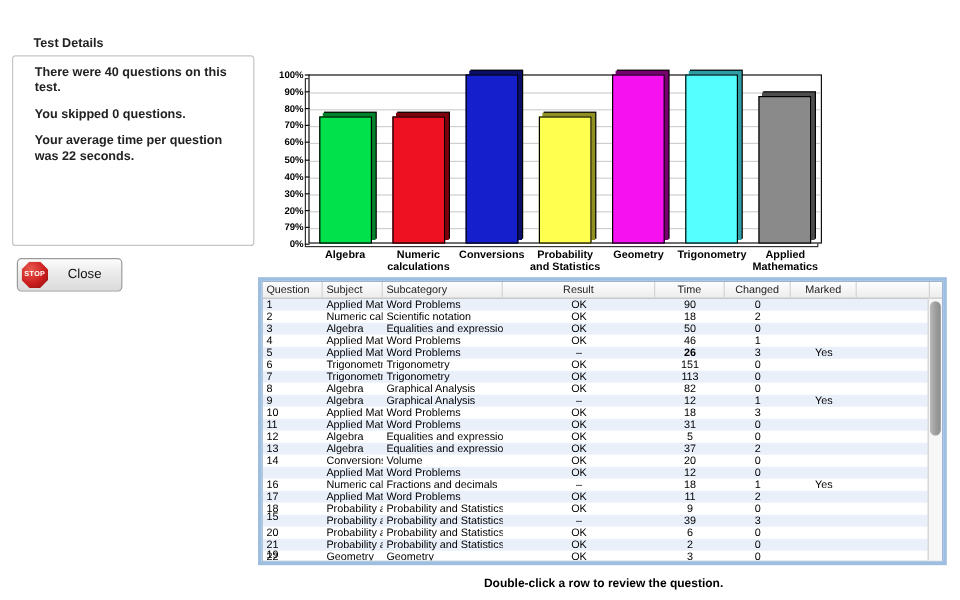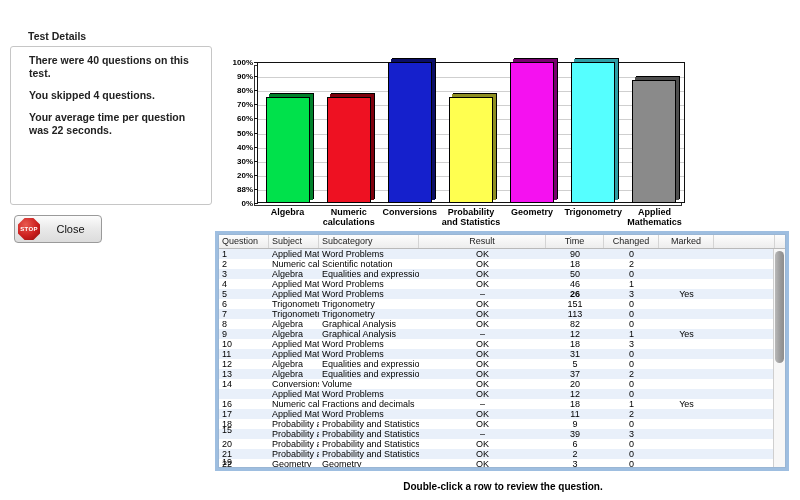--- a/index.html
+++ b/index.html
@@ -109,21 +109,21 @@
 </style>
 </head>
 <body>
 
 <div id="screen">
 
 
   <div class="details-heading">Test Details</div>
   <div class="details-box">
       <p>There were 40 questions on this test.</p>
-      <p>You skipped 4 questions.</p>
+      <p>You skipped 0 questions.</p>
       <p>Your average time per question was 22 seconds.</p>
     </div>
 
   <div class="close-btn">
     <div class="stop-icon">
       <span>STOP</span>
     </div>
     <div class="close-label">Close</div>
   </div>
 
@@ -135,21 +135,21 @@
       <div class="gridline" style="top: 84.6px;"></div>
       <div class="gridline" style="top: 70.5px;"></div>
       <div class="gridline" style="top: 56.4px;"></div>
       <div class="gridline" style="top: 42.3px;"></div>
       <div class="gridline" style="top: 28.2px;"></div>
       <div class="gridline" style="top: 14.1px;"></div>
     </div>
   <div id="yticks">
       <div class="ytick-label" style="left: 227px; top: 199px;">0%</div>
       <div class="ytick-mark" style="left: 254px; top: 203px;"></div>
-      <div class="ytick-label" style="left: 227px; top: 184.9px;">88%</div>
+      <div class="ytick-label" style="left: 227px; top: 184.9px;">79%</div>
       <div class="ytick-mark" style="left: 254px; top: 188.9px;"></div>
       <div class="ytick-label" style="left: 227px; top: 170.8px;">20%</div>
       <div class="ytick-mark" style="left: 254px; top: 174.8px;"></div>
       <div class="ytick-label" style="left: 227px; top: 156.7px;">30%</div>
       <div class="ytick-mark" style="left: 254px; top: 160.7px;"></div>
       <div class="ytick-label" style="left: 227px; top: 142.6px;">40%</div>
       <div class="ytick-mark" style="left: 254px; top: 146.6px;"></div>
       <div class="ytick-label" style="left: 227px; top: 128.5px;">50%</div>
       <div class="ytick-mark" style="left: 254px; top: 132.5px;"></div>
       <div class="ytick-label" style="left: 227px; top: 114.4px;">60%</div>

